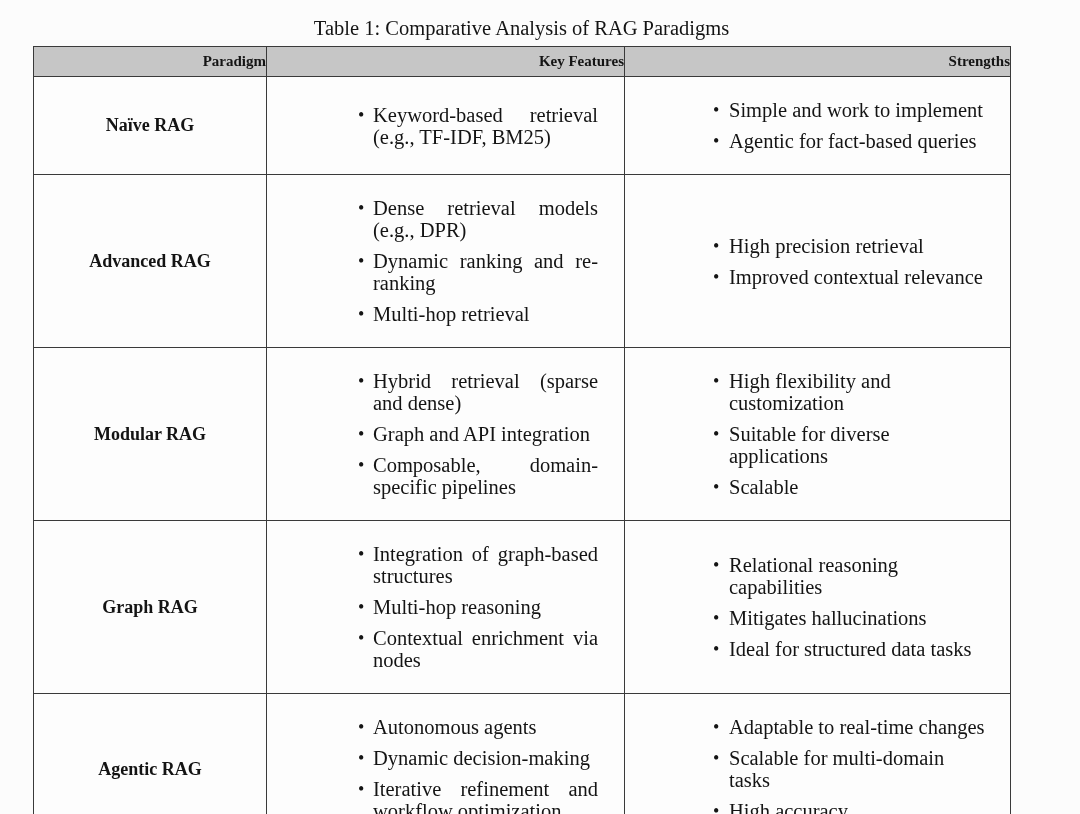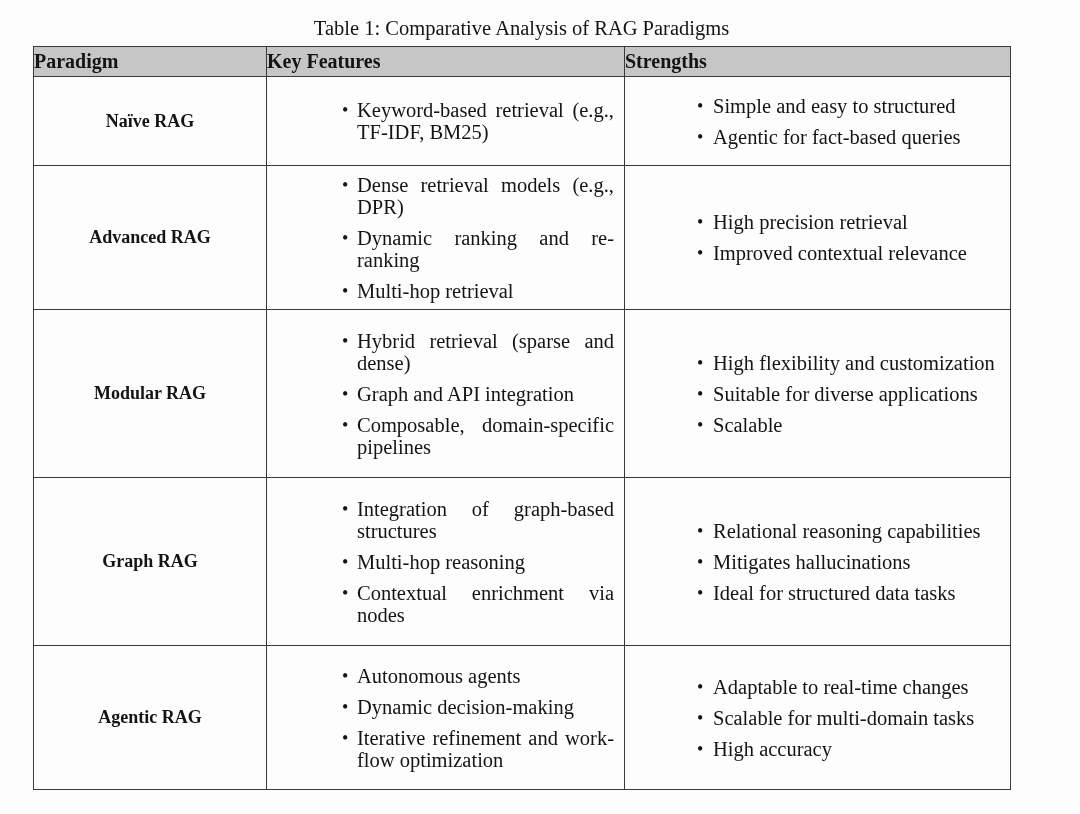--- a/index.html
+++ b/index.html
@@ -28,32 +28,32 @@
     position:absolute;left:33px;top:46px;width:977px;
     border-collapse:collapse;table-layout:fixed;
   }
   table.rag th,table.rag td{
     border:1px solid var(--border);
     padding:0;
   }
   table.rag th{
     background:var(--header-bg);
     height:29px;
-    font-size:20px;font-weight:bold;
-    text-align:left;vertical-align:middle;
+    font-size:15px;font-weight:bold;
+    text-align:right;vertical-align:middle;
   }
   tbody tr:nth-child(1){height:89px;}
   tbody tr:nth-child(2){height:144px;}
   tbody tr:nth-child(3){height:168px;}
   tbody tr:nth-child(4){height:168px;}
   tbody tr:nth-child(5){height:144px;}
   td{vertical-align:middle;background:#fdfdfd;}
   .pcell{text-align:center;}
   .pname{font-weight:bold;font-size:18px;}
-  ul.bullets{list-style:none;margin:0;}
+  ul.bullets{list-style:none;margin:16px;}
   ul.features{padding:6px 10px 6px 74px;}
   ul.strengths{padding:6px 8px 6px 71px;}
   ul.bullets li{
     position:relative;
     font-size:20.5px;line-height:22px;
     padding-left:16px;
   }
   ul.strengths li{padding-left:17px;}
   ul.bullets li + li{margin-top:9px;}
   ul.bullets li::before{
@@ -88,21 +88,21 @@
       <td class="pcell">
         <span class="pname">Naïve RAG</span>
       </td>
       <td>
         <ul class="bullets features">
               <li>Keyword-based retrieval (e.g., TF-IDF, BM25)</li>
             </ul>
       </td>
       <td>
         <ul class="bullets strengths">
-              <li>Simple and easy to structured</li>
+              <li>Simple and work to implement</li>
               <li>Agentic for fact-based queries</li>
             </ul>
       </td>
     </tr>
 
     <tr>
       <td class="pcell">
         <span class="pname">Advanced RAG</span>
       </td>
       <td>

